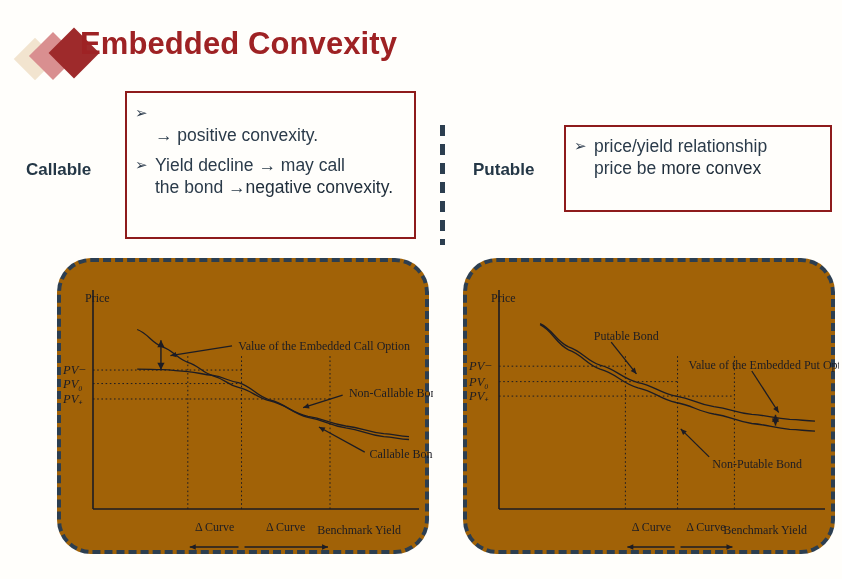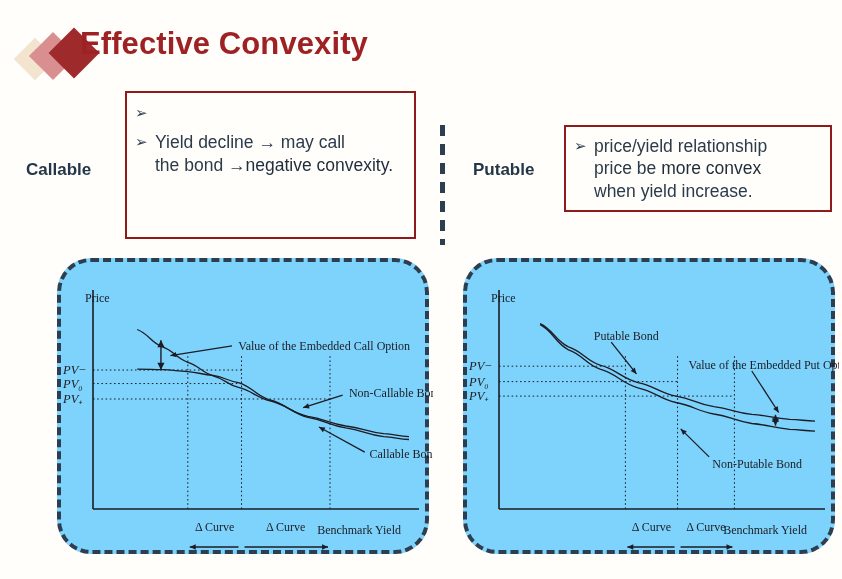--- a/index.html
+++ b/index.html
@@ -52,69 +52,69 @@
 
   
   #center-divider{
     position:absolute;left:440px;top:125px;width:5px;height:120px;
     background:repeating-linear-gradient(to bottom,#2c3e4f 0 11px,transparent 11px 19px);
   }
 
   
   .panel{
     position:absolute;box-sizing:border-box;
-    border:4px dashed #2c3e50;border-radius:34px;background:#7dd3fc;
+    border:4px dashed #2c3e50;border-radius:34px;background:#a16207;
   }
   #callable-panel{left:57px;top:258px;width:372px;height:296px;}
   #putable-panel{left:463px;top:258px;width:372px;height:296px;}
   .panel svg{position:absolute;left:0;top:0;}
   .gtxt{font-family:"Liberation Serif", serif;fill:#1c1c24;}
 </style>
 </head>
 <body>
 
 <div class="stage">
 
   <div id="title-block">
     <div class="diamonds">
       <div class="dia d1"></div>
       <div class="dia d2"></div>
       <div class="dia d3"></div>
     </div>
-    <div id="page-title">Effective Convexity</div>
+    <div id="page-title">Embedded Convexity</div>
   </div>
 
   <div class="side-label" id="label-callable">Callable</div>
   <div class="side-label" id="label-putable">Putable</div>
 
   <div id="center-divider"></div>
 
   <div class="redbox" id="callable-textbox">
     <div class="bullet-row">
       <span class="bullet-mark">➢</span>
       <span class="bullet-text">
         <br>
+        <span>→ positive convexity.</span>
       </span>
     </div>
     <div class="bullet-row">
       <span class="bullet-mark">➢</span>
       <span class="bullet-text">
         <span>Yield decline → may call</span><br>
         <span>the bond →</span><b>negative convexity.</b>
       </span>
     </div>
   </div>
 
   <div class="redbox" id="putable-textbox">
     <div class="bullet-row">
       <span class="bullet-mark">➢</span>
       <span class="bullet-text">
         <span>price/yield relationship</span><br>
         <span>price be </span><b>more convex</b><br>
-        <span>when yield increase.</span>
       </span>
     </div>
   </div>
 
   <div class="panel" id="callable-panel">
     <svg id="svg-callable" width="372" height="296">
         <line x1="32" y1="28" x2="32" y2="247" stroke="#1c1c24" stroke-width="1.6"></line>
         <line x1="32" y1="247" x2="358" y2="247" stroke="#1c1c24" stroke-width="1.6"></line>
         <text x="24" y="40" font-size="12" text-anchor="start" class="gtxt">Price</text>
         <text x="340" y="272" font-size="12" text-anchor="end" class="gtxt">Benchmark Yield</text>

